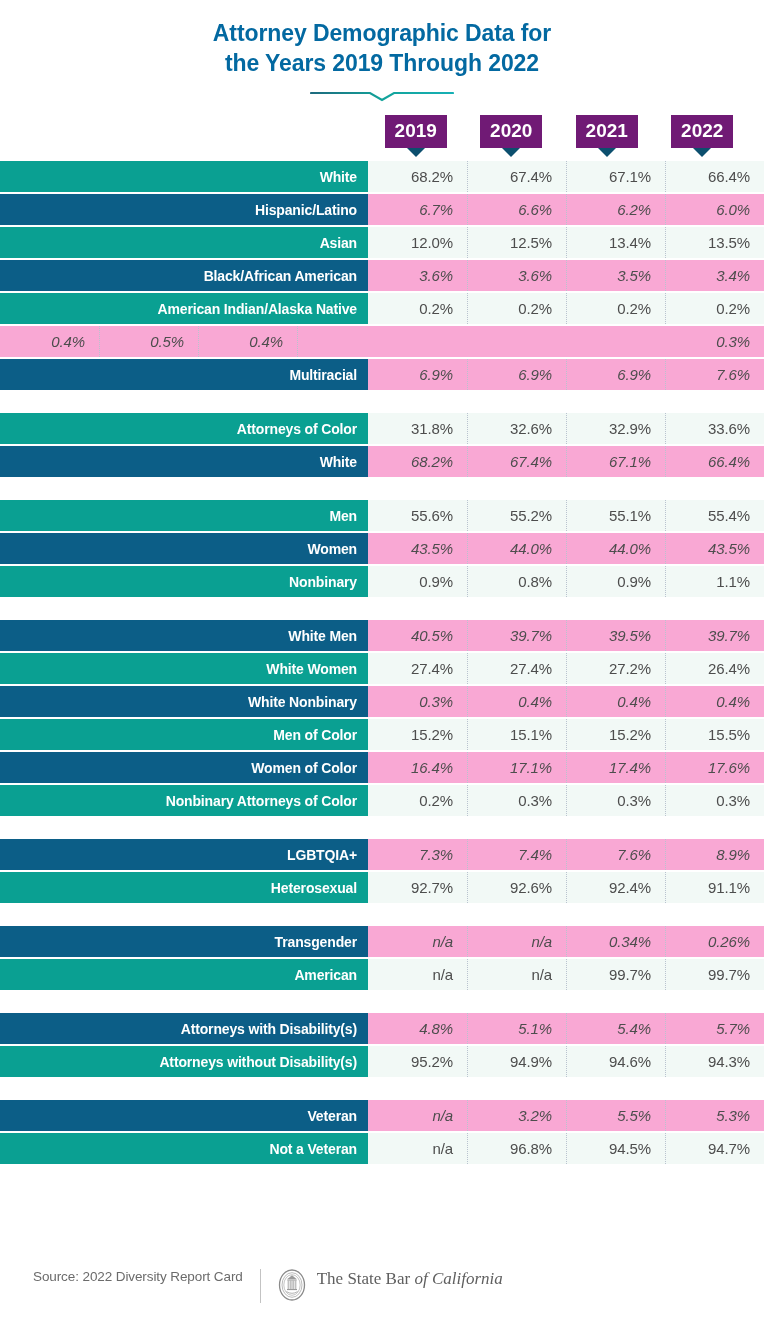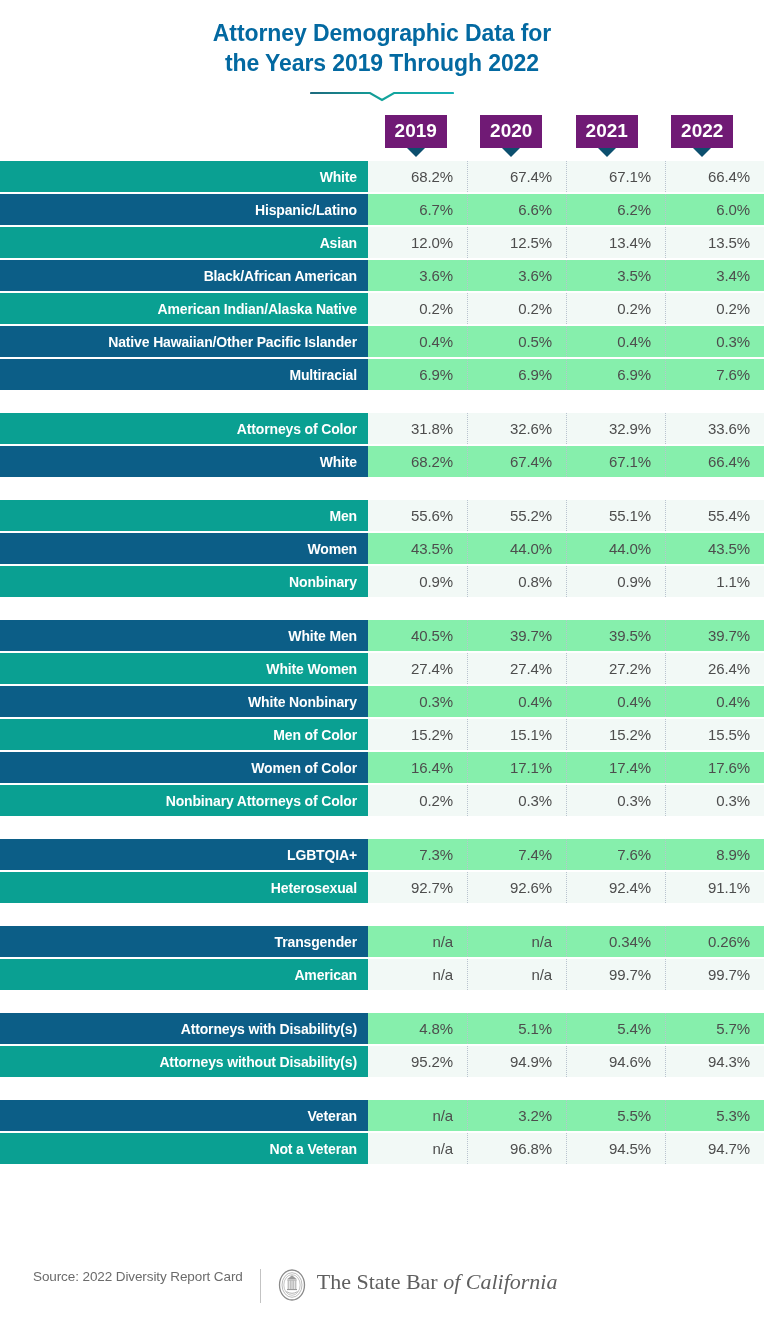--- a/index.html
+++ b/index.html
@@ -114,21 +114,21 @@
     white-space: nowrap;
   }
   .row.teal  .row-label { background: #0aa092; }
   .row.blue  .row-label { background: #0c5e87; }
 
   .row-values {
     flex: 1 1 auto;
     display: flex;
   }
   .row.teal  .row-values { background: #f2f9f6; }
-  .row.blue  .row-values { background: #86efac; }
+  .row.blue  .row-values { background: #f9a8d4; font-style: italic; }
 
   .val {
     width: 99px;
     flex: 0 0 99px;
     display: flex;
     align-items: center;
     justify-content: flex-end;
     padding-right: 14px;
     font-size: 15px;
     color: #4d4d4d;
@@ -164,21 +164,21 @@
   }
   .seal {
     width: 28px;
     height: 32px;
     flex: 0 0 28px;
     margin-right: 11px;
   }
   .seal svg { display: block; }
   .bar-name {
     font-family: "Liberation Serif", serif;
-    font-size: 22px;
+    font-size: 17px;
     color: #5f5f5f;
     white-space: nowrap;
   }
   .bar-name .ital {
     font-style: italic;
   }
 </style>
 </head>
 <body>
 
@@ -259,21 +259,20 @@
         <div class="row teal">
           <div class="row-label">American Indian/Alaska Native</div>
           <div class="row-values">
             <div class="val">0.2%</div>
             <div class="val">0.2%</div>
             <div class="val">0.2%</div>
             <div class="val">0.2%</div>
           </div>
         </div>
         <div class="row blue">
-          <div class="row-label">Native Hawaiian/Other Pacific Islander</div>
           <div class="row-values">
             <div class="val">0.4%</div>
             <div class="val">0.5%</div>
             <div class="val">0.4%</div>
             <div class="val">0.3%</div>
           </div>
         </div>
         <div class="row blue">
           <div class="row-label">Multiracial</div>
           <div class="row-values">

